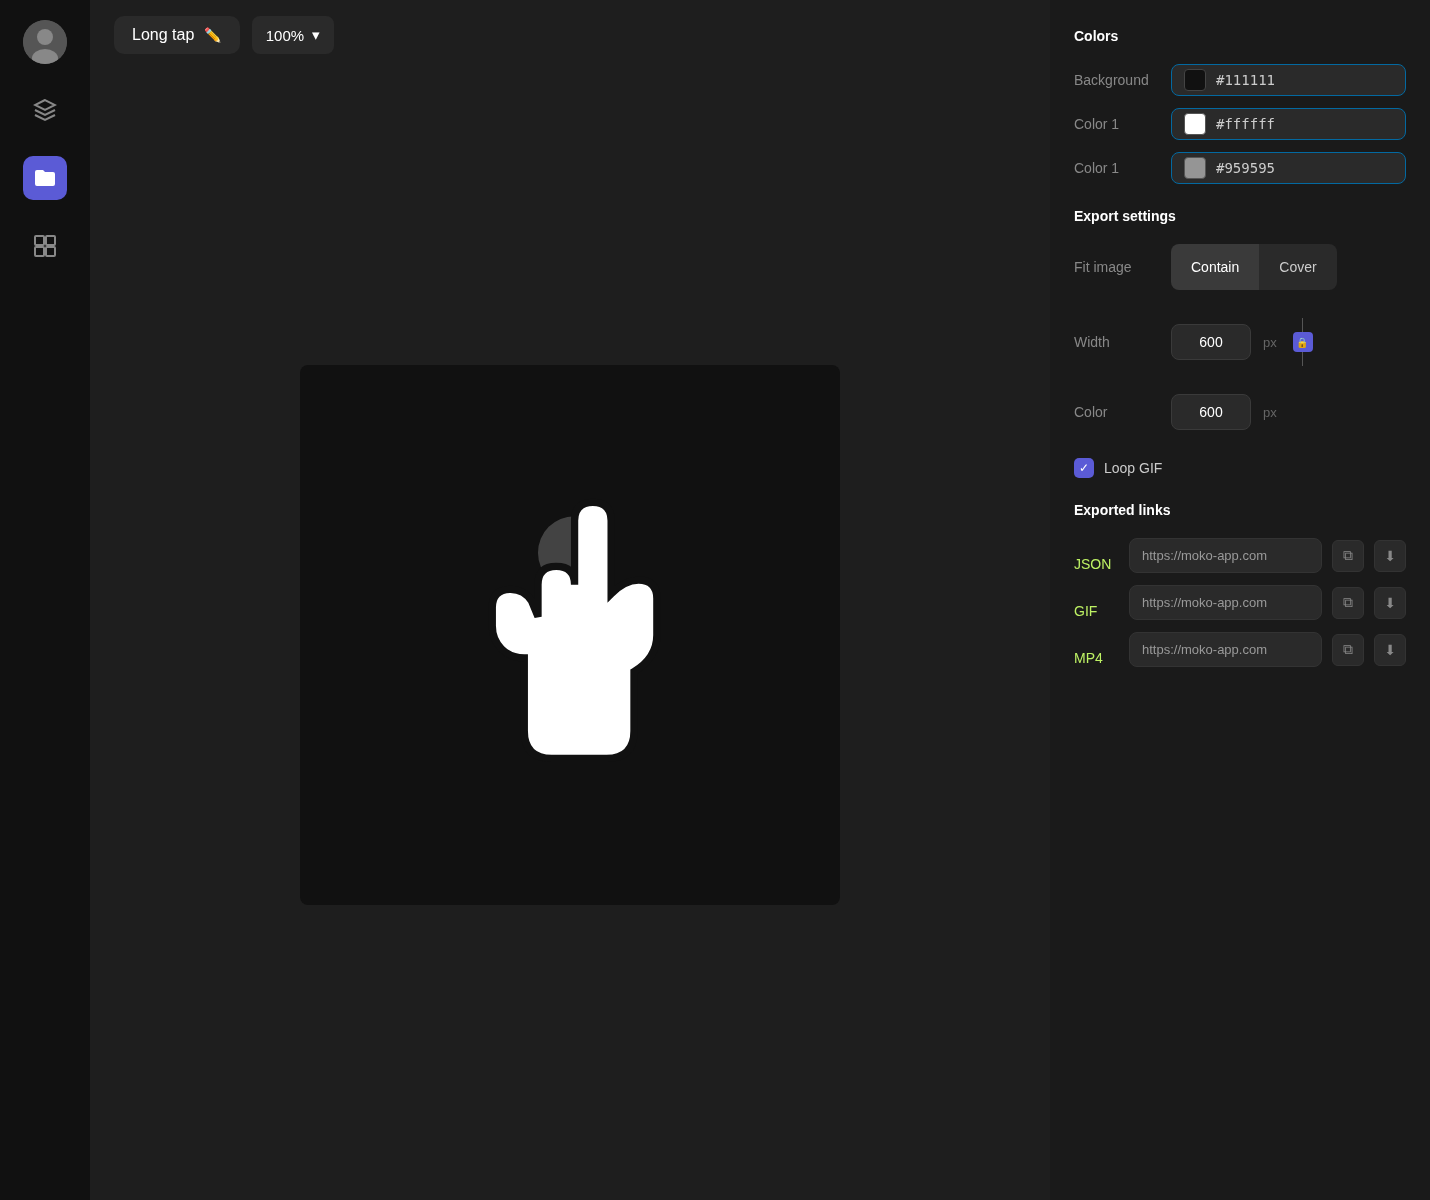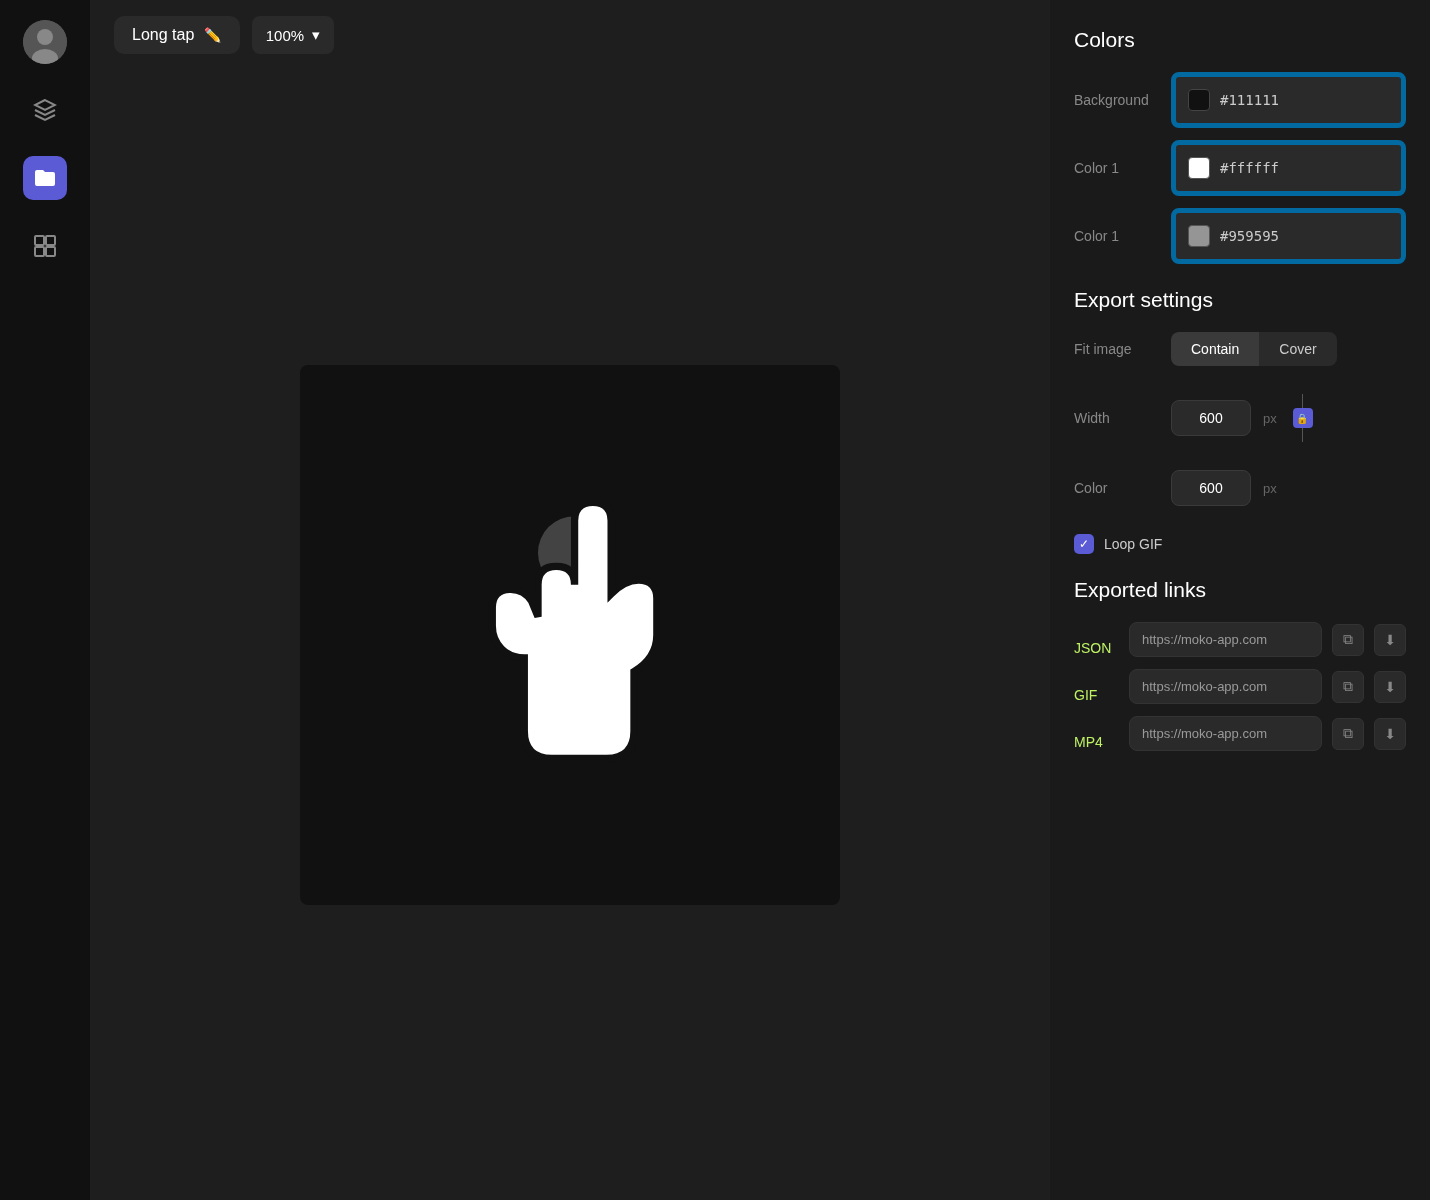--- a/index.html
+++ b/index.html
@@ -122,46 +122,46 @@
 
     
     .right-panel {
       width: 380px;
       background: #1a1a1a;
       padding: 28px 24px;
       overflow-y: auto;
       flex-shrink: 0;
     }
     .section-title {
-      font-size: 21px;
-      font-weight: 400;
+      font-size: 14px;
+      font-weight: 700;
       color: #ffffff;
       margin-bottom: 20px;
     }
     .color-row {
       display: flex;
       align-items: center;
       margin-bottom: 12px;
       gap: 12px;
     }
     .color-label {
       width: 85px;
       font-size: 14px;
       color: #888;
       flex-shrink: 0;
     }
     .color-input-box {
       flex: 1;
       background: #2a2a2a;
       border-radius: 8px;
-      padding: 12px 12px;
+      padding: 4px 12px;
       display: flex;
       align-items: center;
       gap: 10px;
-      border: 5px solid #0369a1;
+      border: 1px solid #0369a1;
     }
     .color-swatch {
       width: 22px;
       height: 22px;
       border-radius: 4px;
       border: 1px solid #555;
       flex-shrink: 0;
     }
     .color-value {
       font-size: 14px;
@@ -186,21 +186,21 @@
       color: #888;
       flex-shrink: 0;
     }
     .fit-buttons {
       display: flex;
       gap: 0;
       border-radius: 8px;
       overflow: hidden;
     }
     .fit-btn {
-      padding: 9px 20px;
+      padding: 15px 20px;
       font-size: 14px;
       cursor: pointer;
       border: none;
       background: #2a2a2a;
       color: #ccc;
     }
     .fit-btn.active {
       background: #3a3a3a;
       color: #ffffff;
     }

